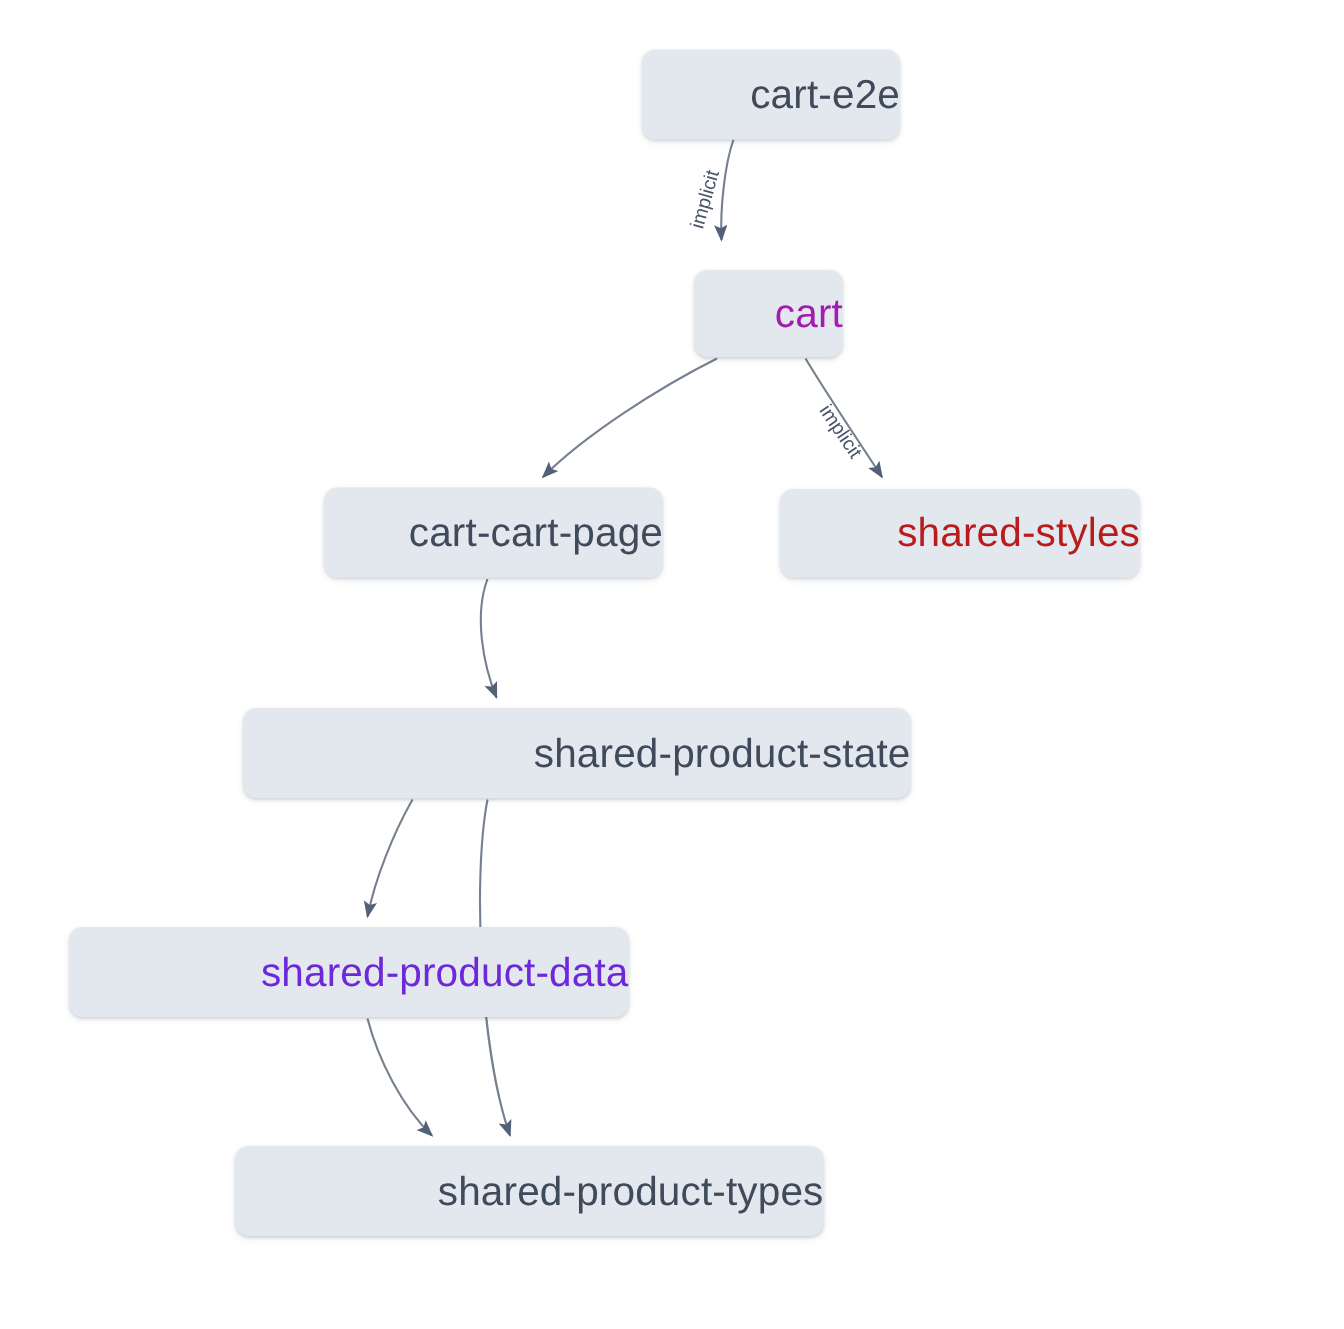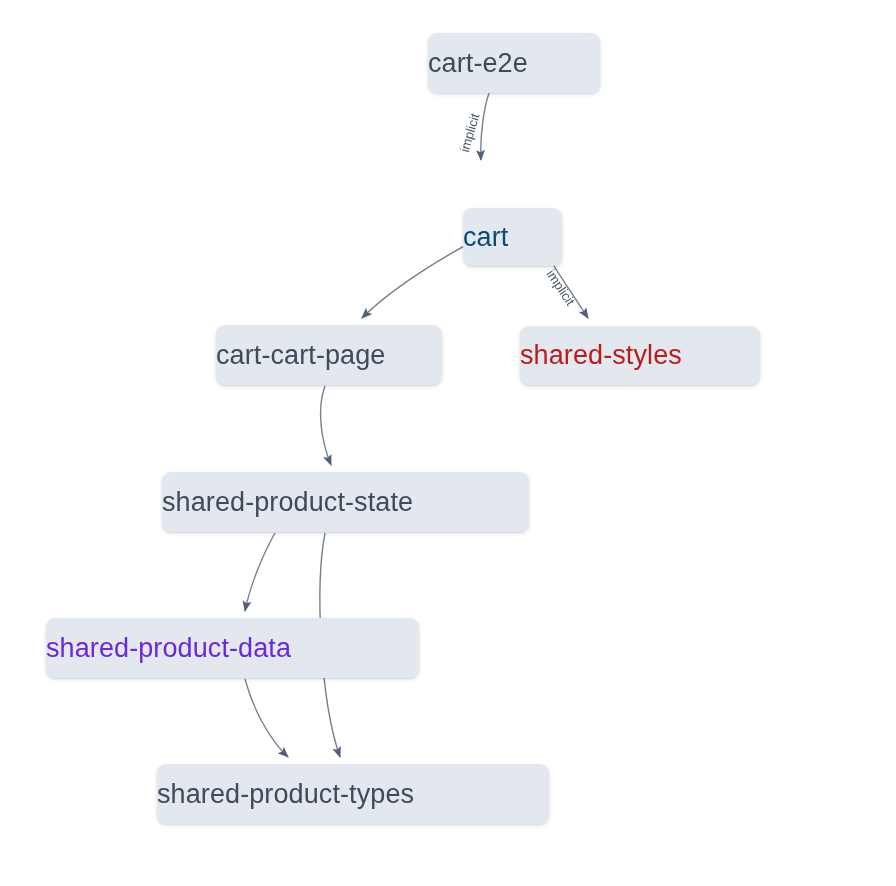--- a/index.html
+++ b/index.html
@@ -33,21 +33,21 @@
     font-size: 13px;
     fill: #4a5568;
   }
   .node {
     position: absolute;
     box-sizing: border-box;
     background: #e3e8ef;
     border-radius: 9px;
     display: flex;
     align-items: center;
-    justify-content: flex-start;
+    justify-content: flex-end;
     color: #3f4a5a;
     font-size: 27px;
     font-family: "Liberation Sans", sans-serif;
     letter-spacing: 0.1px;
     box-shadow: 0 1px 2px rgba(60, 72, 90, 0.16),
                 0 2px 5px rgba(60, 72, 90, 0.09);
     white-space: nowrap;
   }
   .node-label {
     pointer-events: none;
@@ -74,30 +74,30 @@
         <path class="edge-path" d="M 275,533 C 262,556 250,586 245,611" stroke="#76808f" marker-end="url(#arrow)"></path>
         <path class="edge-path" d="M 325,533 C 315,585 320,700 340,757" stroke="#76808f" marker-end="url(#arrow)"></path>
         <path class="edge-path" d="M 245,679 C 252,706 268,738 288,757" stroke="#76808f" marker-end="url(#arrow)"></path>
       </g>
   </svg>
 
   <div id="node-group">
       <div class="node" style="left: 428px; top: 33px; width: 172px; height: 60px; background: rgb(227, 232, 239); color: rgb(63, 74, 90);">
         <span class="node-label">cart-e2e</span>
       </div>
-      <div class="node" style="left: 463px; top: 180px; width: 99px; height: 58px; background: rgb(227, 232, 239); color: #0c4a6e; margin-top: 28px;">
+      <div class="node" style="left: 463px; top: 180px; width: 99px; height: 58px; background: rgb(227, 232, 239); color: #a21caf;">
         <span class="node-label">cart</span>
       </div>
       <div class="node" style="left: 216px; top: 325px; width: 226px; height: 60px; background: rgb(227, 232, 239); color: rgb(63, 74, 90);">
         <span class="node-label">cart-cart-page</span>
       </div>
       <div class="node" style="left: 520px; top: 326px; width: 240px; height: 59px; background: rgb(227, 232, 239); color: #b91c1c;">
         <span class="node-label">shared-styles</span>
       </div>
-      <div class="node" style="left: 162px; top: 472px; width: 367px; height: 60px; background: rgb(227, 232, 239); color: rgb(63, 74, 90);">
+      <div class="node" style="left: 162px; top: 472px; width: 445px; height: 60px; background: rgb(227, 232, 239); color: rgb(63, 74, 90);">
         <span class="node-label">shared-product-state</span>
       </div>
       <div class="node" style="left: 46px; top: 618px; width: 373px; height: 60px; background: rgb(227, 232, 239); color: #6d28d9;">
         <span class="node-label">shared-product-data</span>
       </div>
       <div class="node" style="left: 157px; top: 764px; width: 392px; height: 60px; background: rgb(227, 232, 239); color: rgb(63, 74, 90);">
         <span class="node-label">shared-product-types</span>
       </div>
     </div>
 

